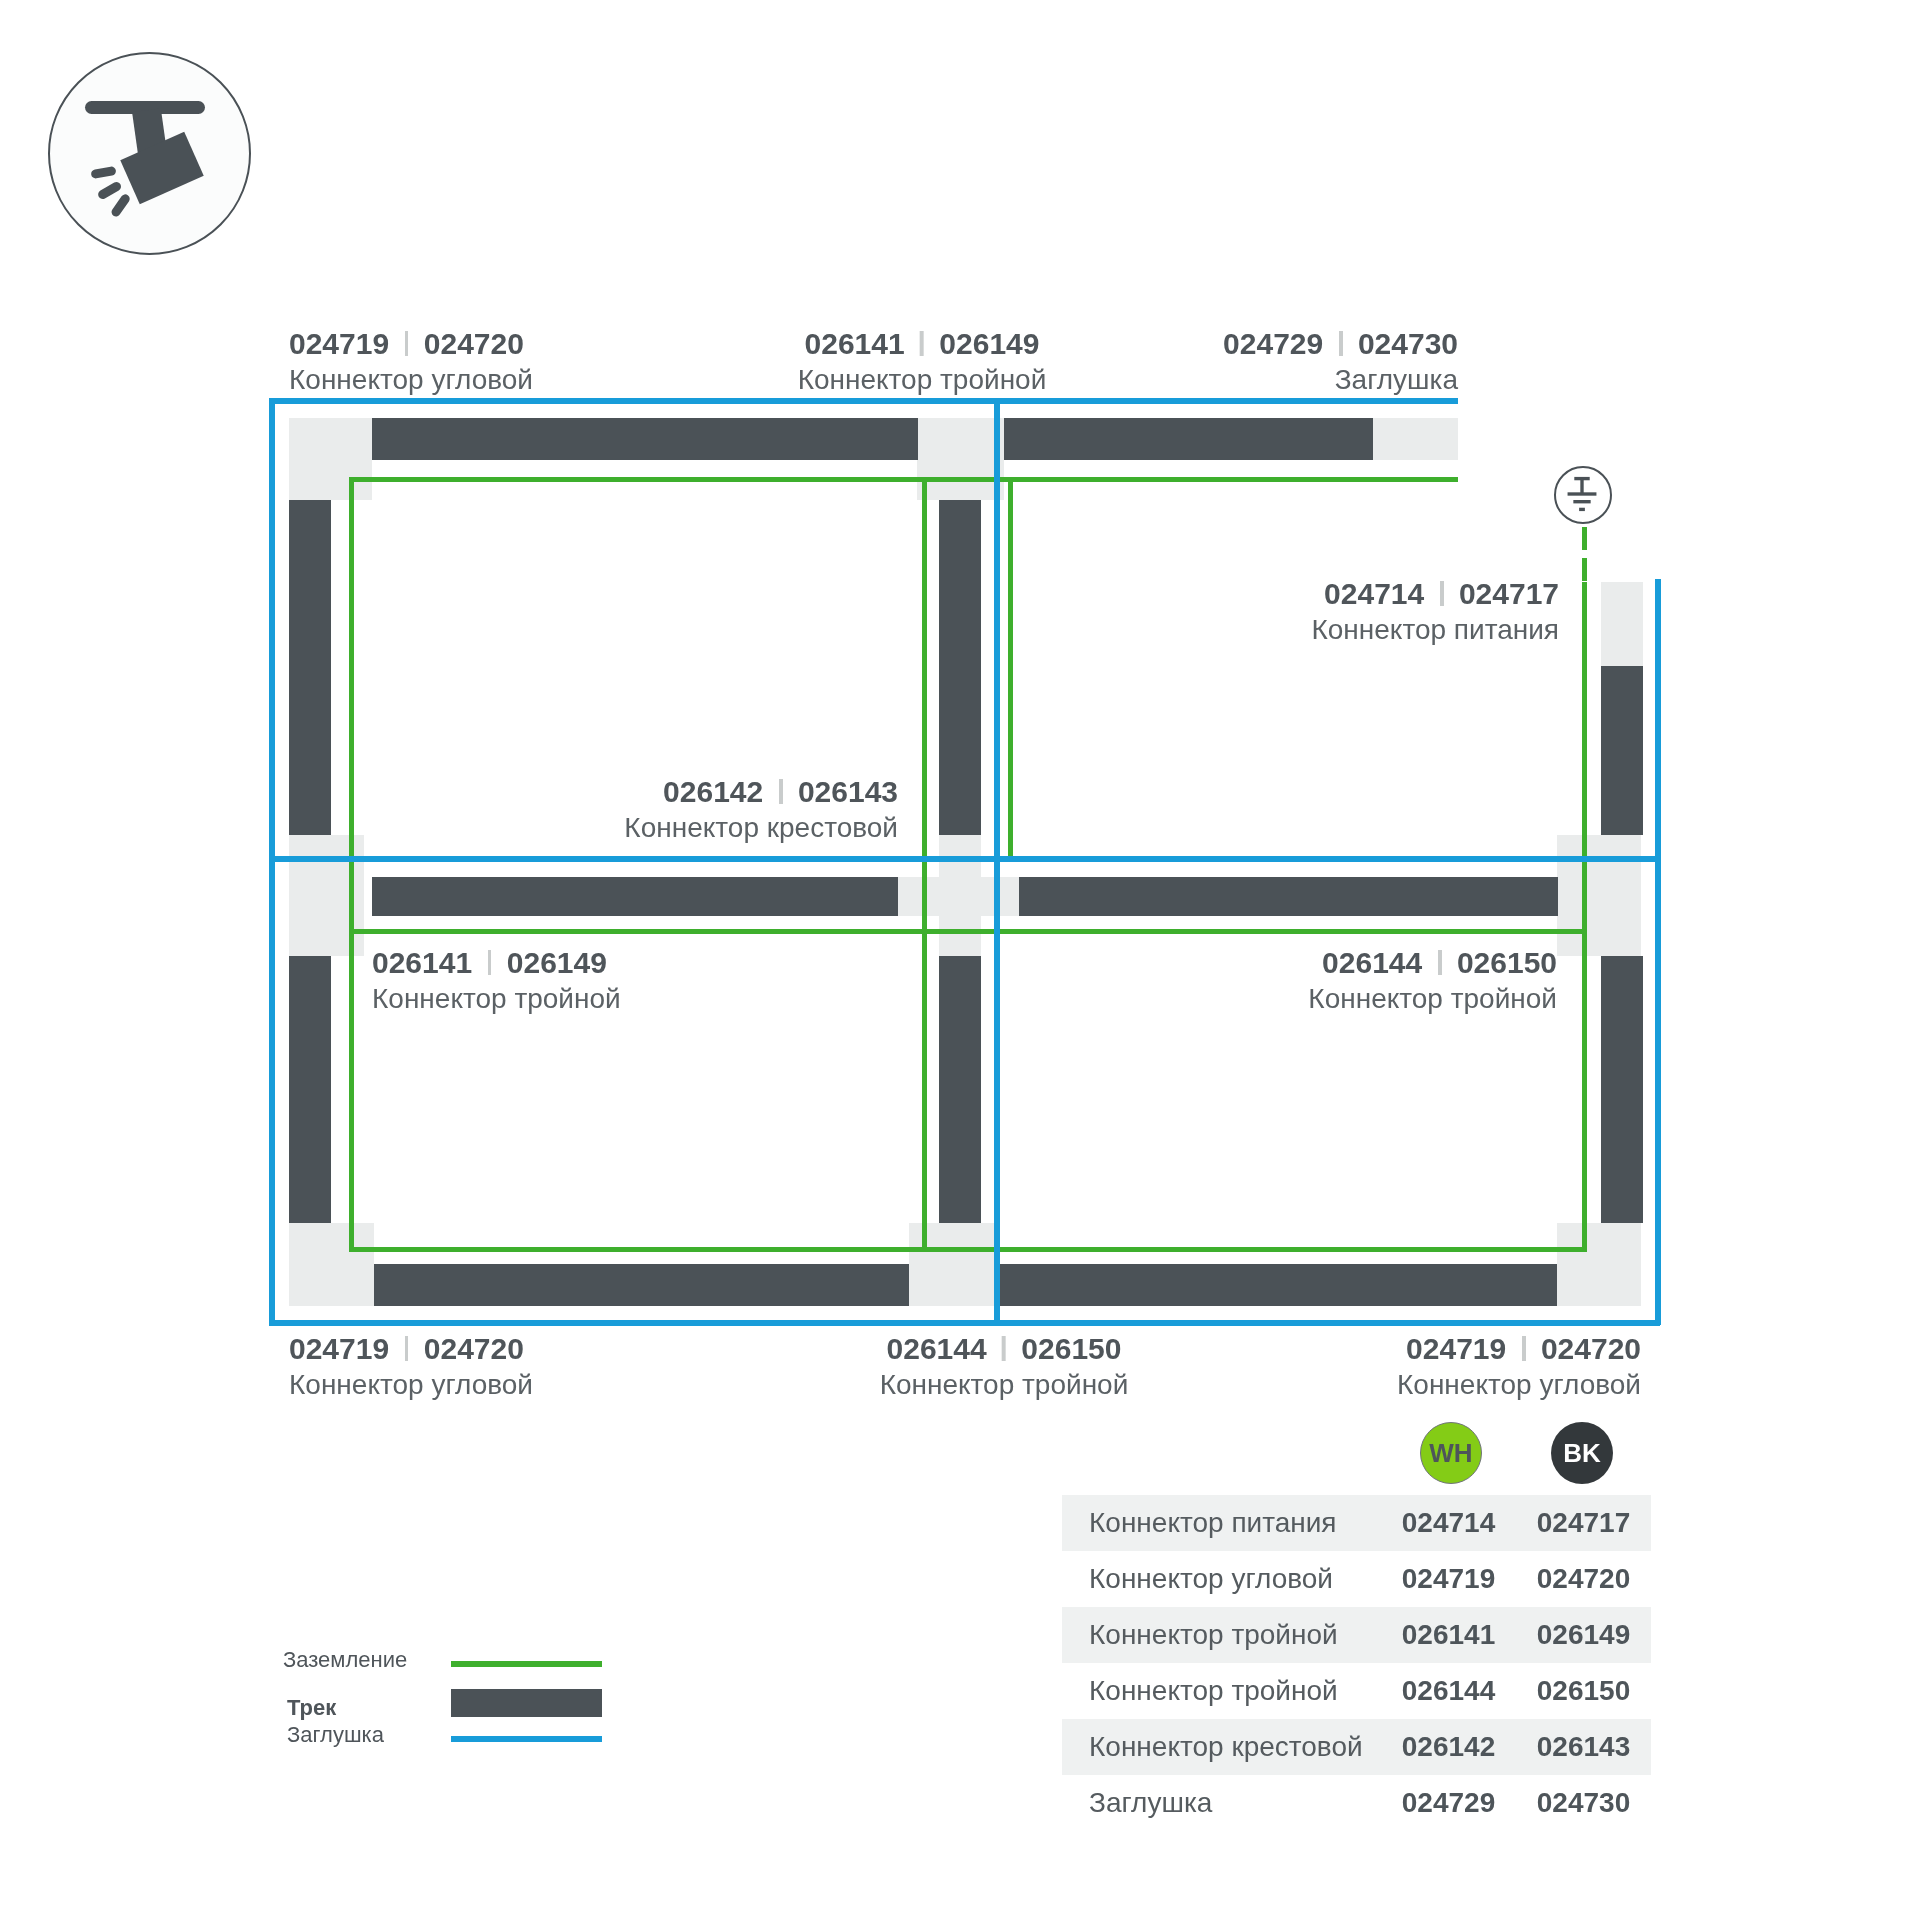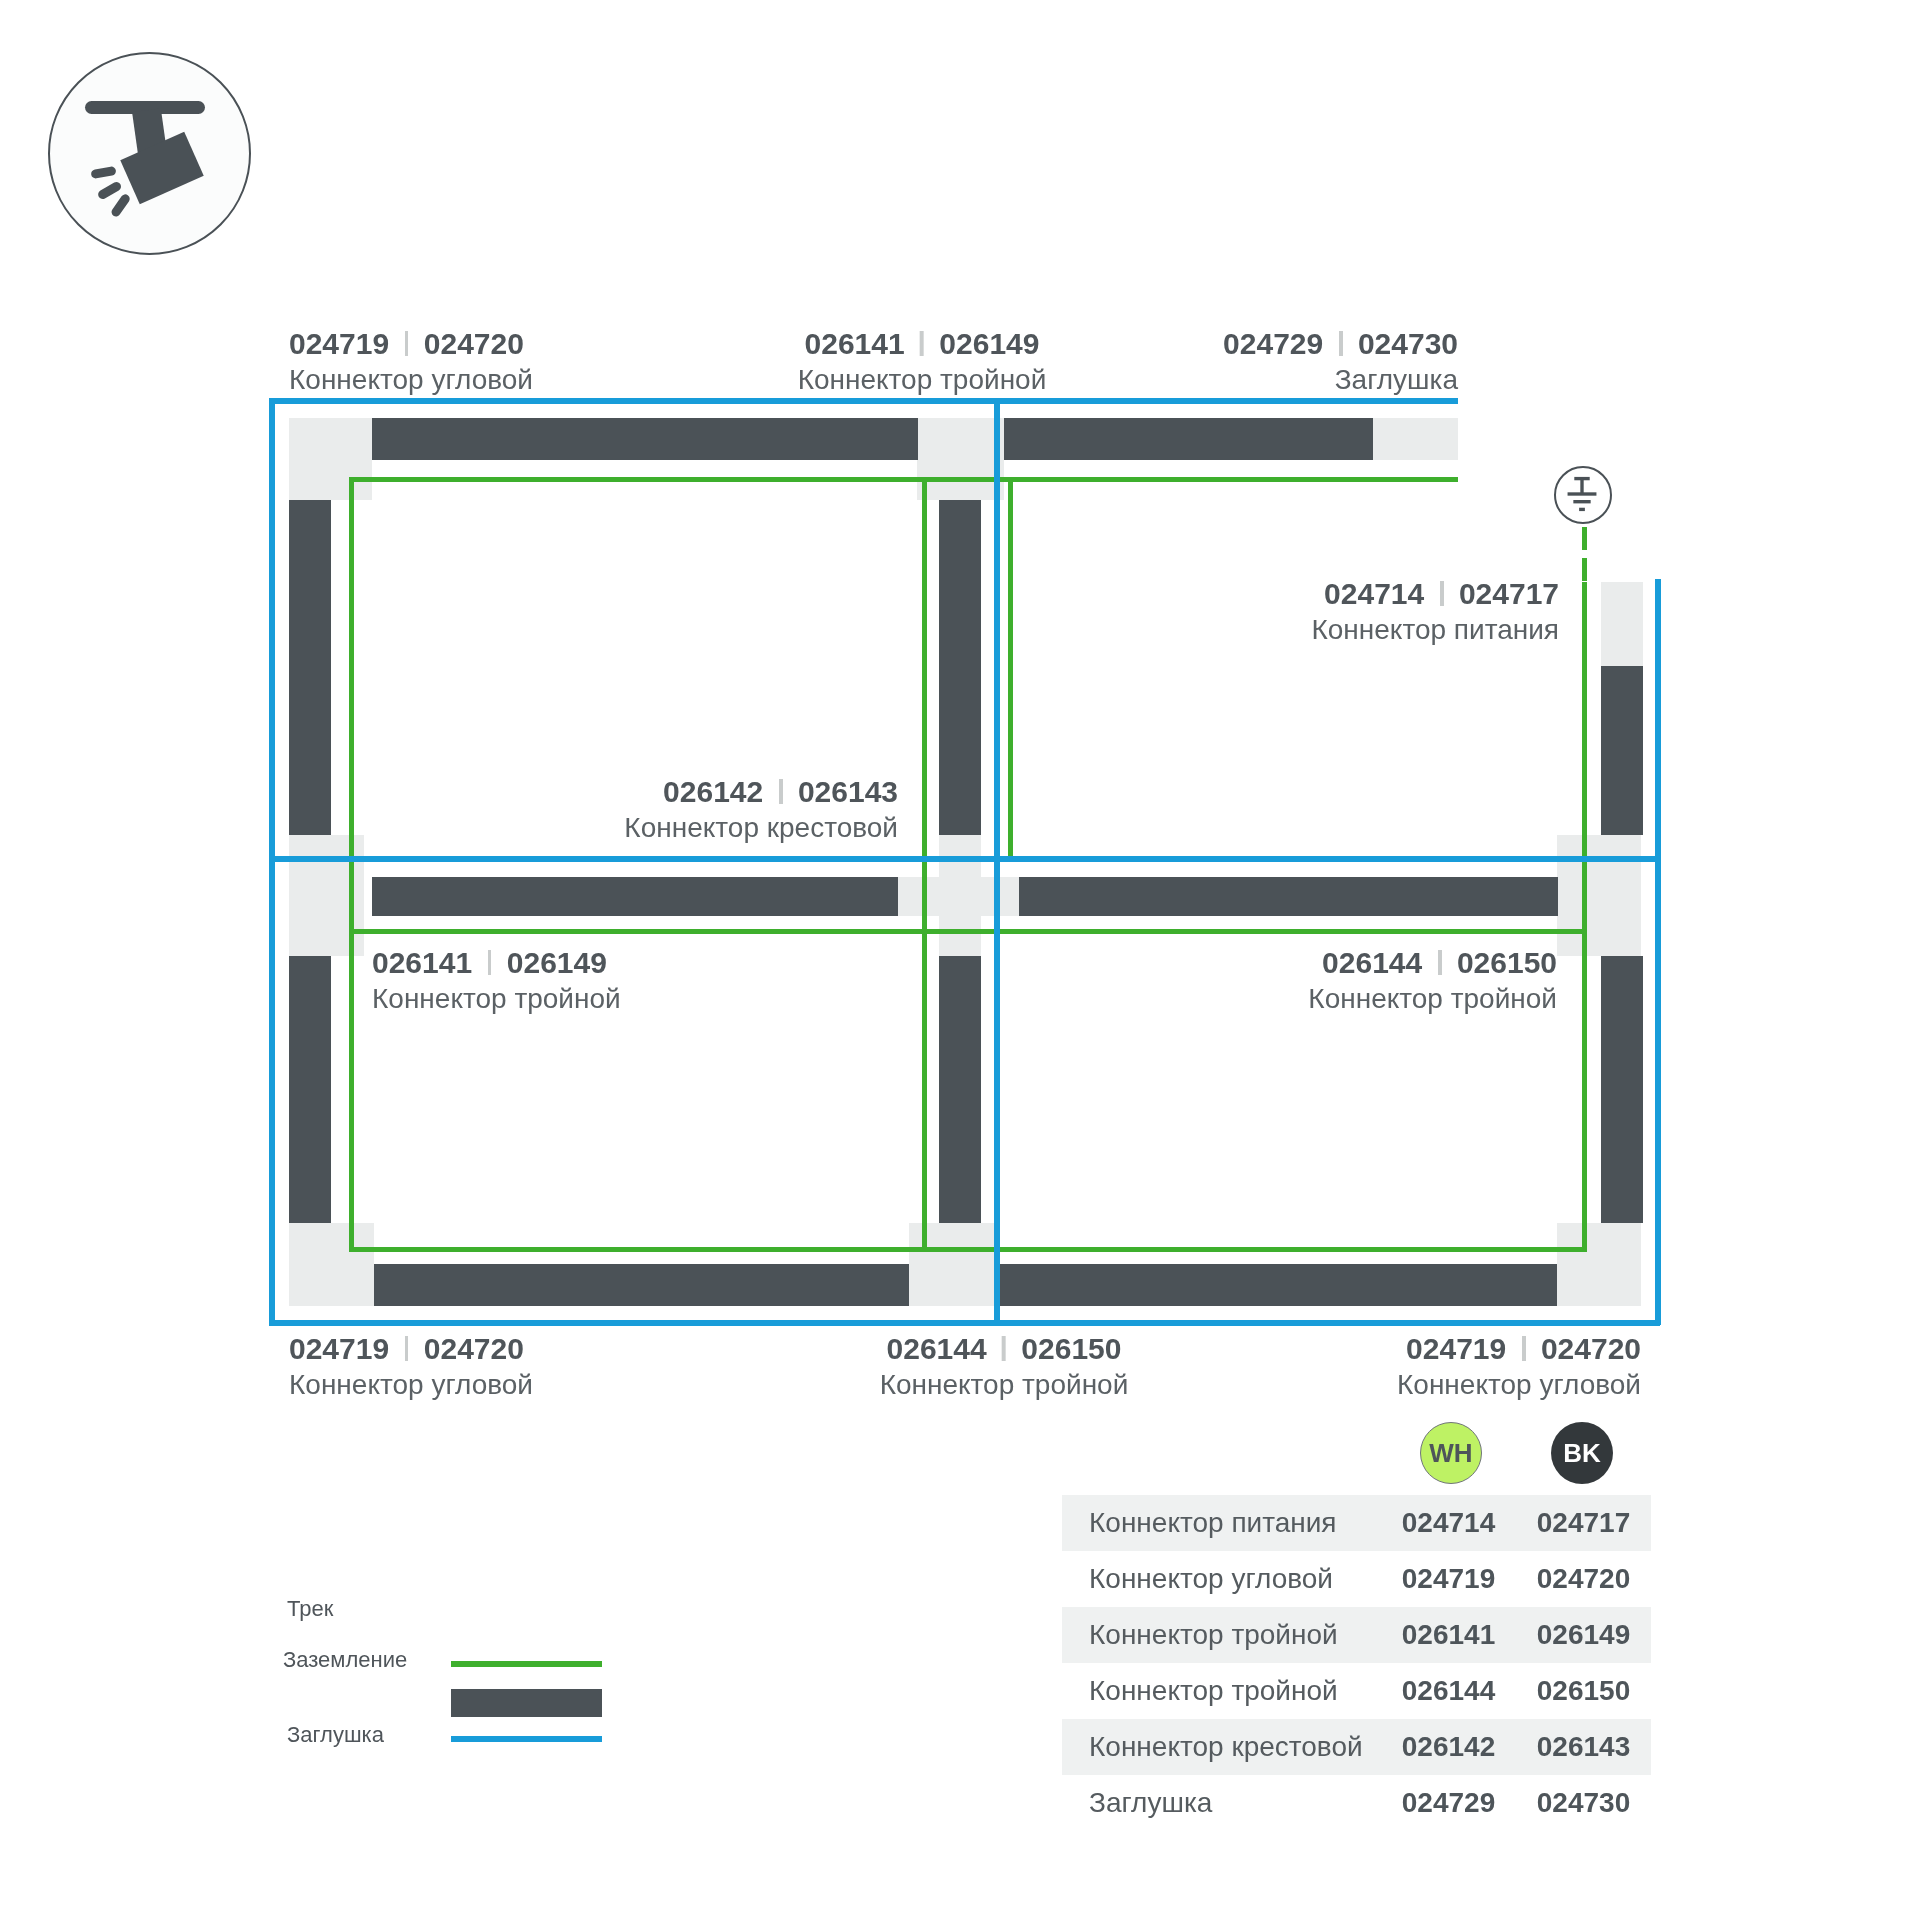--- a/index.html
+++ b/index.html
@@ -53,21 +53,21 @@
   
   .legend-text { position:absolute; font-size:22px; color:#4F555A; }
   .legend-swatch { position:absolute; left:451px; width:151px; }
 
   
   .col-circle {
     position:absolute; width:62px; height:62px; border-radius:50%;
     display:flex; align-items:center; justify-content:center;
     font-size:26px; font-weight:bold; box-sizing:border-box;
   }
-  .col-circle.wh { left:1420px; top:1422px; border:1.9px solid #70757A; color:#4E555A; background:#bef264; }
+  .col-circle.wh { left:1420px; top:1422px; border:1.9px solid #70757A; color:#4E555A; background:#84cc16; }
   .col-circle.bk { left:1551px; top:1422px; background:#33383B; color:#ffffff; }
   .ptable { position:absolute; left:1062px; top:1495px; width:589px; }
   .prow { display:flex; align-items:center; height:56px; }
   .prow.shaded { background:#EFF1F1; }
   .prow .pname { flex:1; padding-left:27px; font-size:28px; color:#555B5F; }
   .prow .pcode { width:135px; text-align:center; font-size:28px; font-weight:bold; color:#4E555A; }
 </style>
 </head>
 <body>
 
@@ -219,21 +219,21 @@
       <span>024719</span>
         <i class="sep"></i>
         <span>024720</span>
     </div>
     <div class="lname">Коннектор угловой</div>
   </div>
 
   <div class="legend-text" style="left:283px;top:1647px;">Заземление</div>
   <div class="legend-swatch gl" style="top:1661px;height:5.8px;"></div>
 
-  <div class="legend-text" style="left:287px;top:1596px;">Трек</div>
+  <div class="legend-text" style="left:287px;top:1695px;font-weight:bold;">Трек</div>
   <div class="legend-swatch tbar" style="left:451px;top:1689px;width:151px;height:28px;"></div>
 
   <div class="legend-text" style="left:287px;top:1722px;">Заглушка</div>
   <div class="legend-swatch bl" style="top:1736px;height:5.8px;"></div>
 
   <div class="col-circle wh">WH</div>
   <div class="col-circle bk">BK</div>
 
   <div class="ptable">
     <div class="prow shaded">

